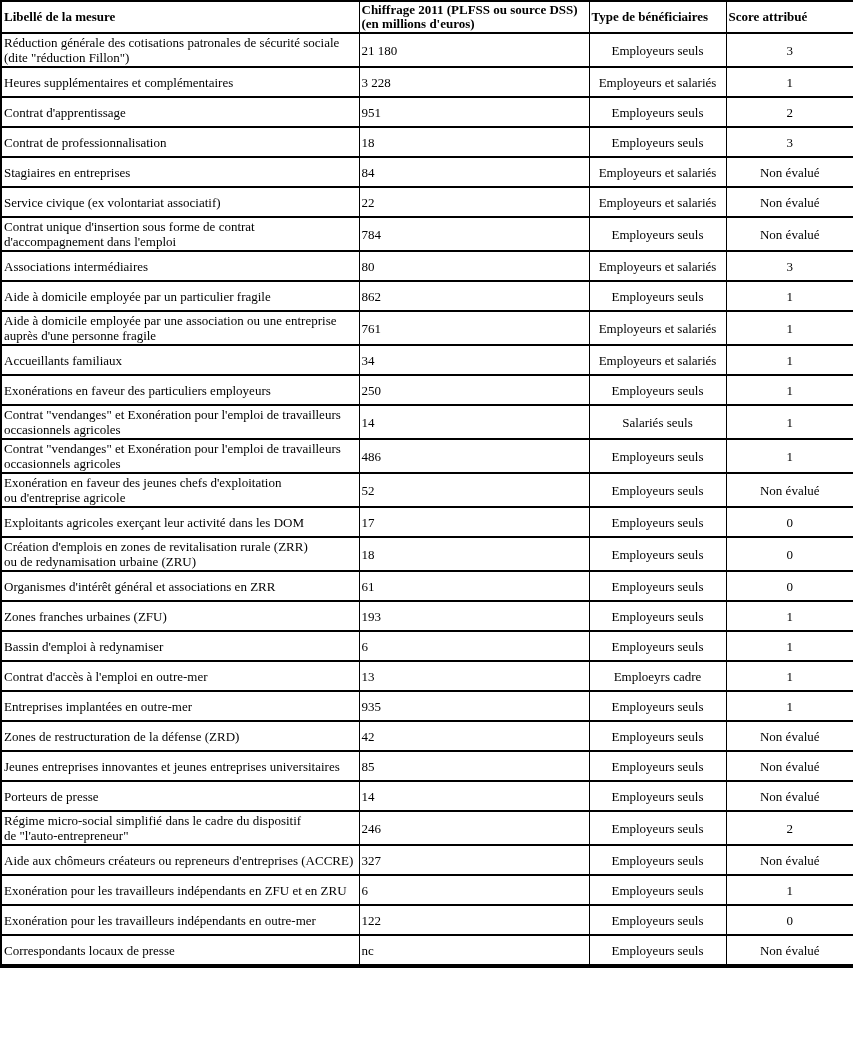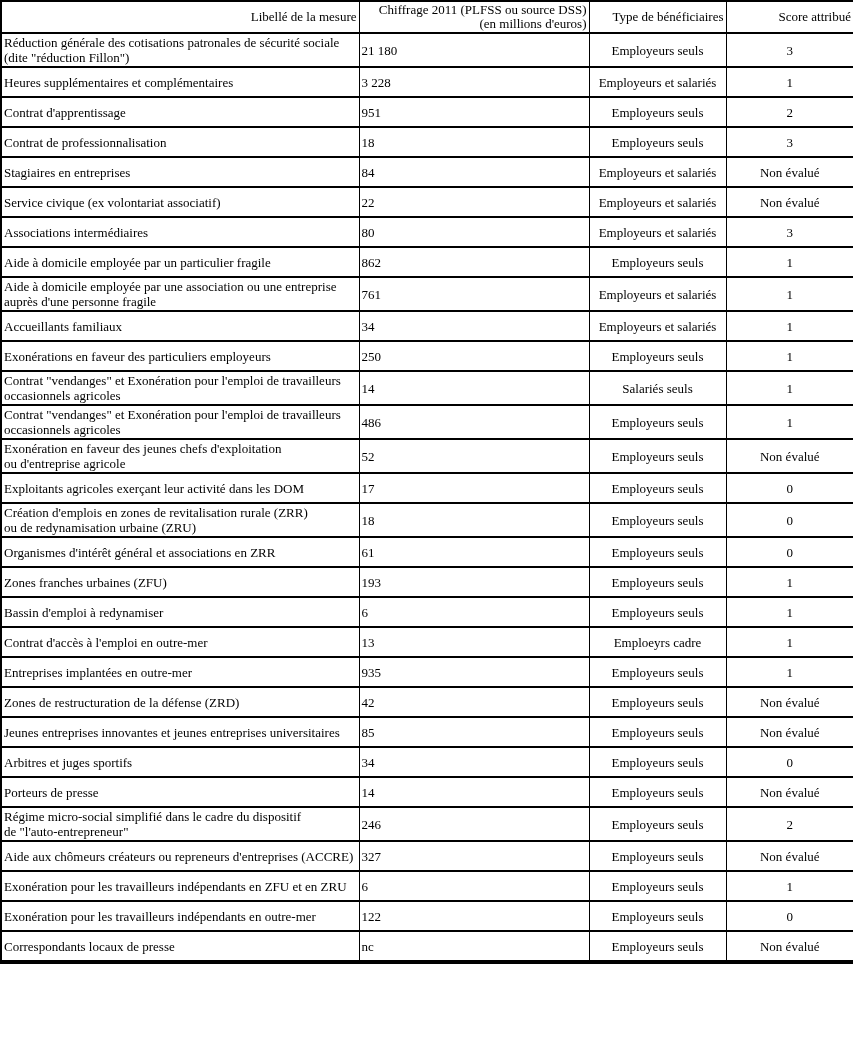--- a/index.html
+++ b/index.html
@@ -25,22 +25,22 @@
   table.measures td {
     border-left: 1px solid #000000;
     border-right: 1px solid #000000;
     border-top: 2px solid #000000;
     border-bottom: 2px solid #000000;
     vertical-align: middle;
     padding: 1px 2px;
     overflow: hidden;
   }
   thead th {
-    font-weight: normal;
-    text-align: right;
+    font-weight: bold;
+    text-align: left;
     height: 26px;
     line-height: 14px;
   }
   tbody td {
     height: 26px;
     line-height: 15px;
   }
   td.c-measure {
     text-align: left;
     padding-left: 4px;
@@ -116,20 +116,27 @@
     <td class="c-score">Non évalué</td>
   </tr>
 
   <tr>
     <td class="c-measure">Service civique (ex volontariat associatif)</td>
     <td class="c-amount">22</td>
     <td class="c-type">Employeurs et salariés</td>
     <td class="c-score">Non évalué</td>
   </tr>
 
+  <tr>
+    <td class="c-measure">Contrat unique d'insertion sous forme de contrat
+d'accompagnement dans l'emploi</td>
+    <td class="c-amount">784</td>
+    <td class="c-type">Employeurs seuls</td>
+    <td class="c-score">Non évalué</td>
+  </tr>
 
   <tr>
     <td class="c-measure">Associations intermédiaires</td>
     <td class="c-amount">80</td>
     <td class="c-type">Employeurs et salariés</td>
     <td class="c-score">3</td>
   </tr>
 
   <tr>
     <td class="c-measure">Aide à domicile employée par un particulier fragile</td>
@@ -243,26 +250,20 @@
     <td class="c-score">Non évalué</td>
   </tr>
 
   <tr>
     <td class="c-measure">Jeunes entreprises innovantes et jeunes entreprises universitaires</td>
     <td class="c-amount">85</td>
     <td class="c-type">Employeurs seuls</td>
     <td class="c-score">Non évalué</td>
   </tr>
 
-  <tr>
-    <td class="c-measure">Arbitres et juges sportifs</td>
-    <td class="c-amount">34</td>
-    <td class="c-type">Employeurs seuls</td>
-    <td class="c-score">0</td>
-  </tr>
 
   <tr>
     <td class="c-measure">Porteurs de presse</td>
     <td class="c-amount">14</td>
     <td class="c-type">Employeurs seuls</td>
     <td class="c-score">Non évalué</td>
   </tr>
 
   <tr>
     <td class="c-measure">Régime micro-social simplifié dans le cadre du dispositif

